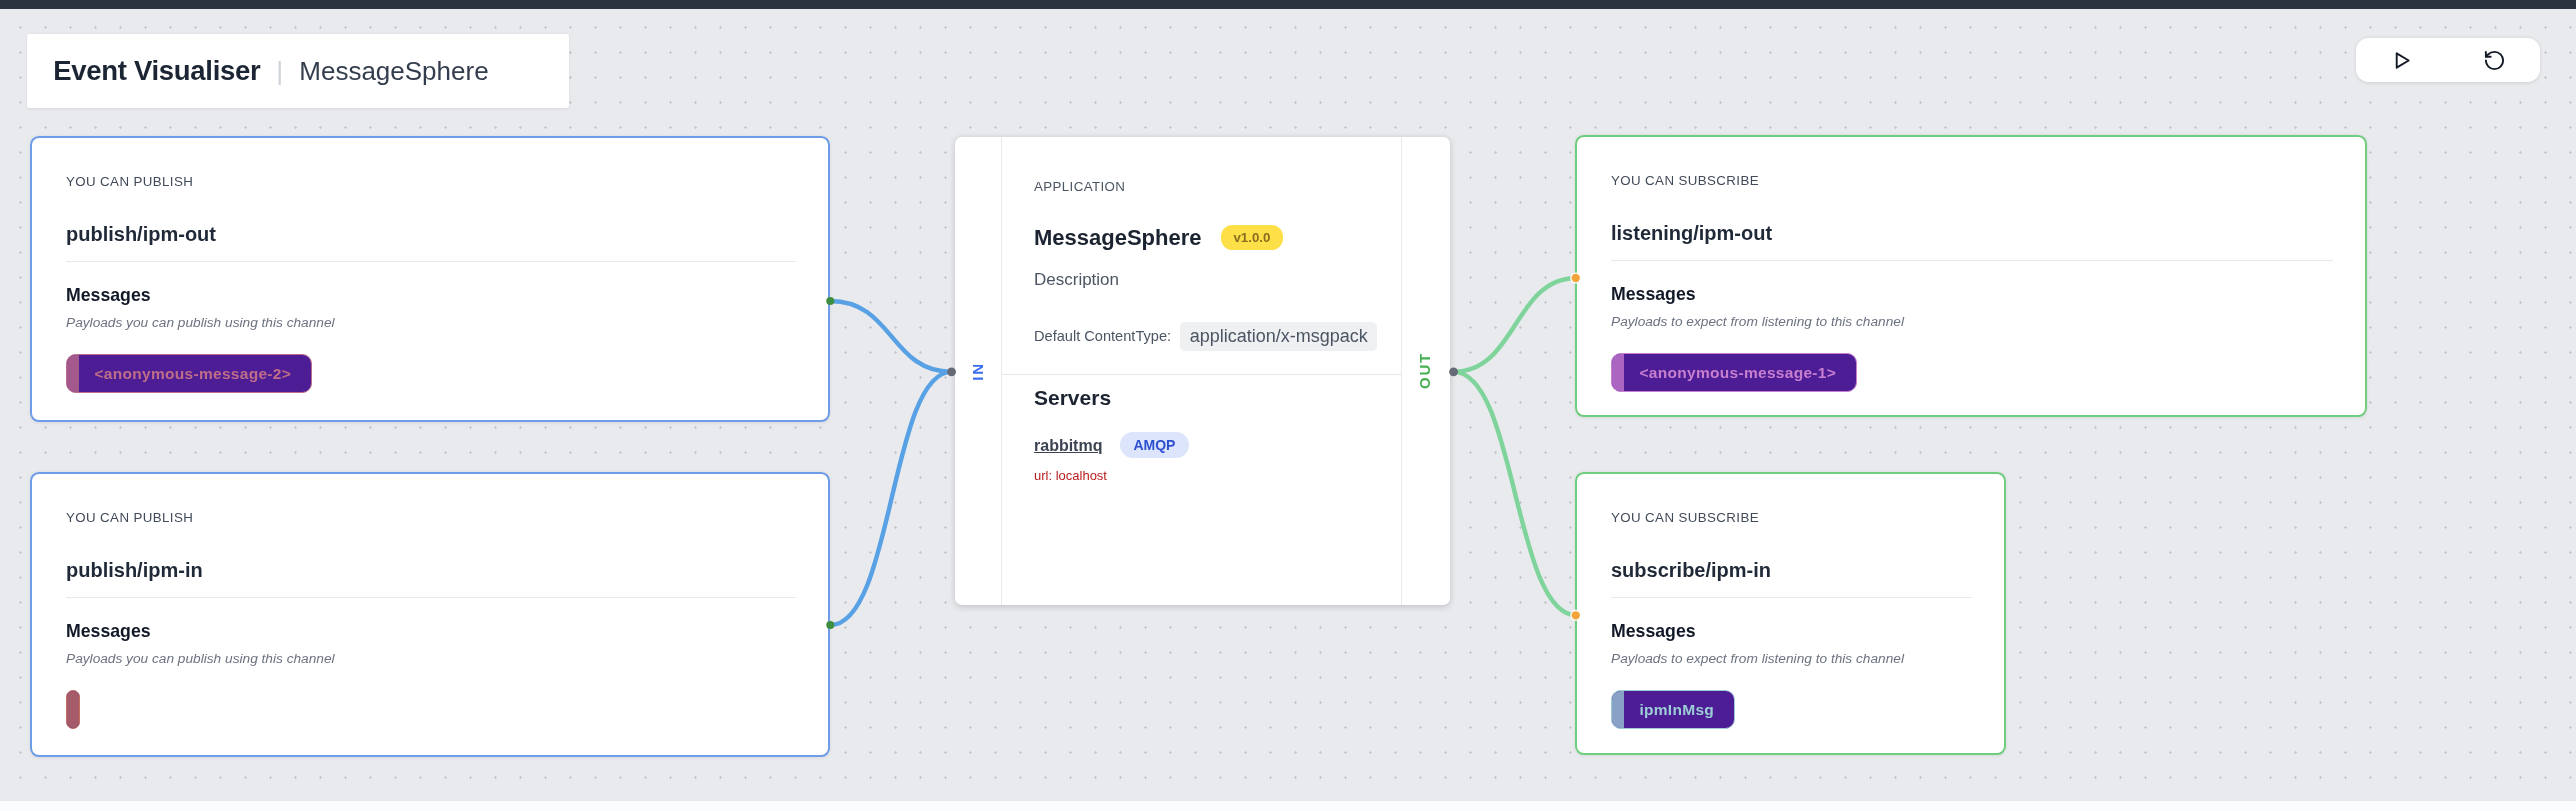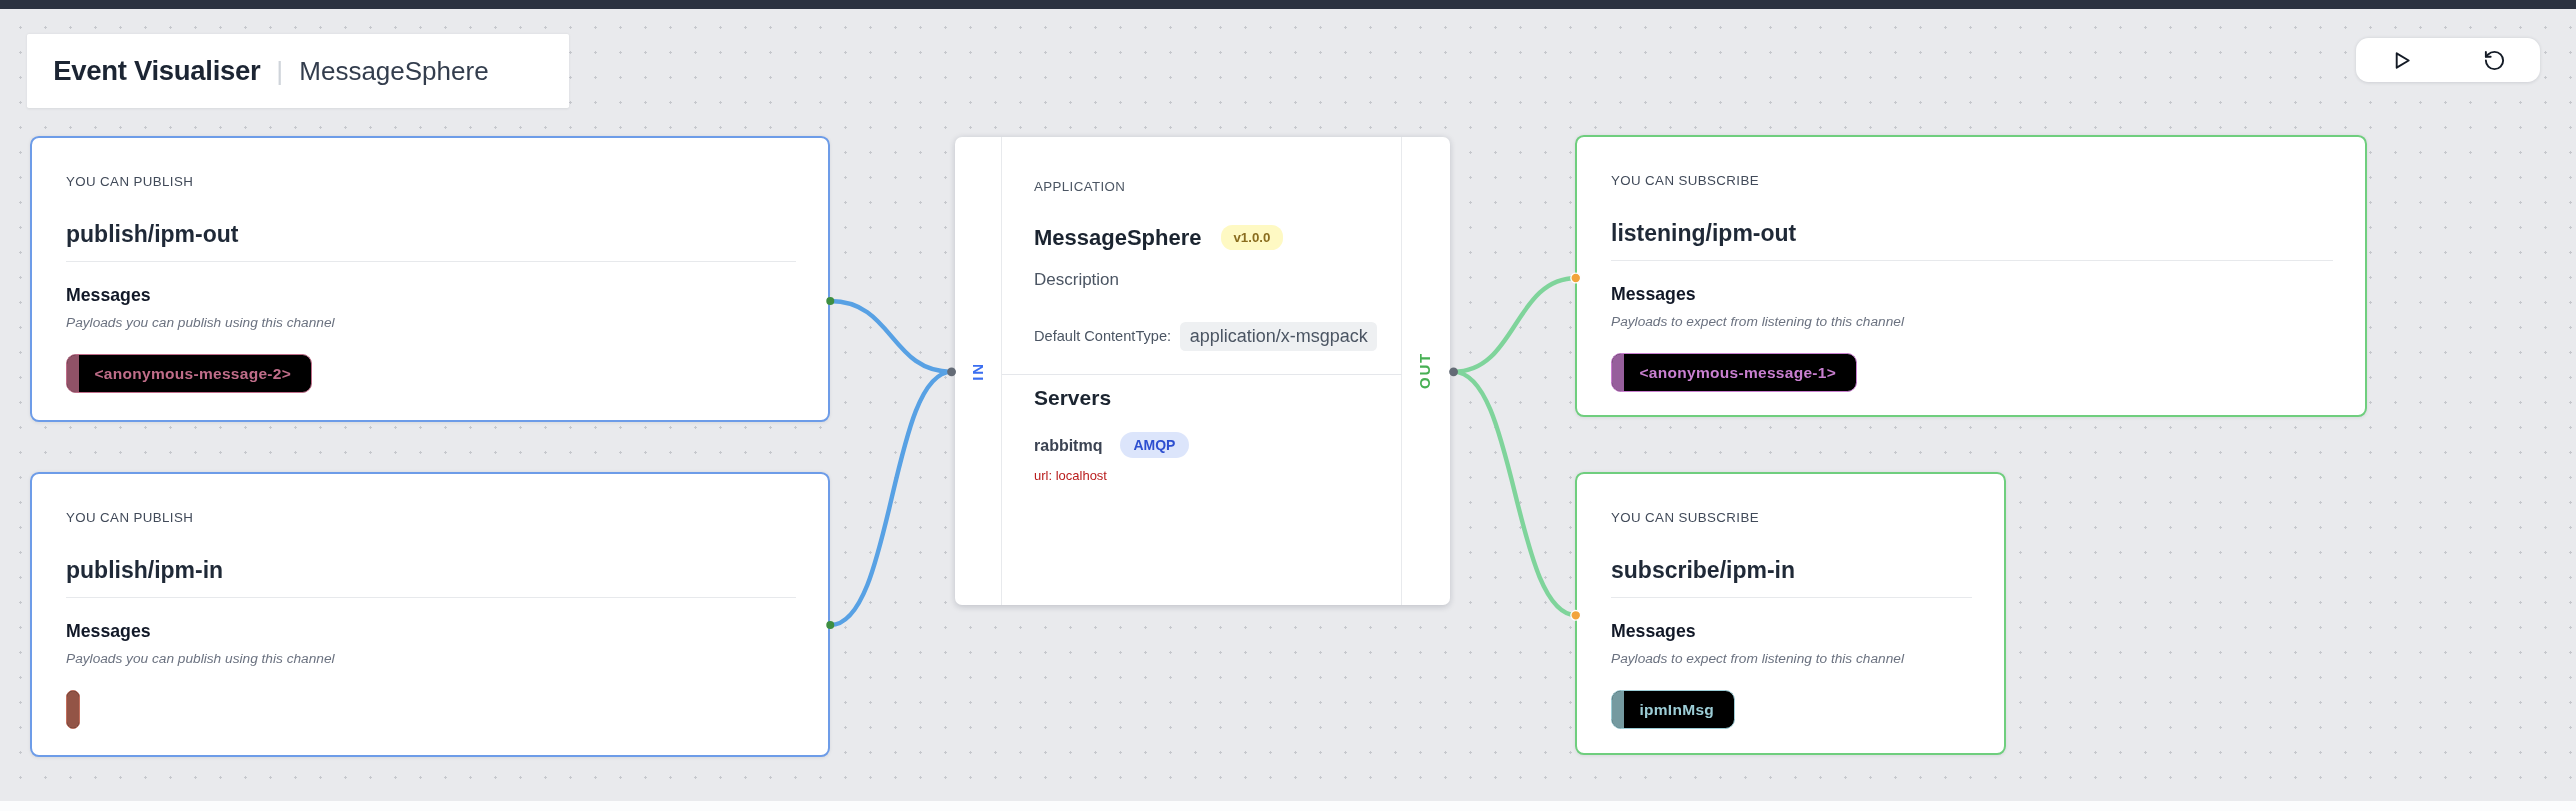--- a/index.html
+++ b/index.html
@@ -34,51 +34,51 @@
   .channel-card { position:absolute; background:#fff; border-radius:8.9px;
     box-shadow:0 0.9px 3.5px rgba(15,23,42,.08); padding:30px 32px 0 34px; }
   .channel-card.publish { border:2.7px solid #6d9ce8; }
   .channel-card.subscribe { border:2.7px solid #6fce7e; }
   .card-pub1 { left:30px;  top:136px; width:800px; height:286px; }
   .card-pub2 { left:30px;  top:472px; width:800px; height:285px; }
   .card-sub1 { left:1575px; top:135px; width:792px; height:282px; }
   .card-sub2 { left:1575px; top:472px; width:431px; height:283px; }
 
   .kind-label { margin-top:5.3px; font-size:13.3px; color:#414a59; letter-spacing:0.4px; line-height:17.7px; }
-  .channel-name { margin-top:28px; font-size:23px; font-weight:600; color:#1f2937; line-height:30px; }
+  .channel-name { margin-top:28px; font-size:20px; font-weight:600; color:#1f2937; line-height:30px; }
   .card-divider { margin-top:11.5px; height:0.9px; background:#e7e9ec; }
   .messages-title { margin-top:23px; font-size:17.7px; font-weight:700; color:#111827; line-height:23px; }
   .messages-hint { margin-top:7px; font-style:italic; font-size:13.7px; color:#6b7280; line-height:17.7px; }
 
   .msg-badge { margin-top:22px; display:inline-flex; align-items:stretch; height:39px;
     border:1.3px solid var(--badge-color,#c06d89); border-radius:9.7px; overflow:hidden;
-    color:var(--badge-color,#c06d89); background:#000000; cursor:pointer; }
+    color:var(--badge-color,#c06d89); background:#4c1d95; cursor:pointer; }
   .msg-badge .bar { width:12.4px; background:var(--badge-color,#c06d89); opacity:.75; }
   .msg-badge .lbl { display:flex; align-items:center; padding:0 19.5px 0 15px;
     font-size:15.5px; font-weight:700; letter-spacing:0.3px; }
 
   
   .app-card { position:absolute; left:955px; top:137px; width:495px; height:468px;
     background:#fff; border-radius:7px; box-shadow:0 1.8px 6.2px rgba(15,23,42,.18); }
   .strip-l { position:absolute; left:0; top:0; width:47px; height:100%; border-right:0.9px solid #e8eaed; }
   .strip-r { position:absolute; right:0; top:0; width:49px; height:100%; border-left:0.9px solid #e8eaed; }
   .app-top { position:absolute; left:47px; top:8px; width:400px; padding:26.6px 21px 0 32px; }
   .app-kind { margin-top:7px; font-size:13.3px; color:#4b5563; letter-spacing:0.4px; line-height:16px; }
   .app-name-row { margin-top:28px; display:flex; align-items:center; gap:19.5px; }
   .app-name { font-size:22px; font-weight:600; color:#1b2430; line-height:30px; }
-  .version-badge { background:#fef9c3; color:#8a6d1f; font-size:13.3px; font-weight:600;
+  .version-badge { background:#fde047; color:#8a6d1f; font-size:13.3px; font-weight:600;
     padding:4.4px 12.4px; border-radius:11.5px; line-height:16px; }
   .app-desc { margin-top:16px; font-size:17px; color:#4b5563; line-height:21px; }
   .ctype-row { margin-top:32px; display:flex; align-items:center; gap:8.9px; font-size:14.6px; color:#4b5563; }
   .ctype-pill { background:#eef0f2; color:#4b5563; padding:4.4px 9.7px; border-radius:5.3px; font-size:18px; }
   .app-divider { position:absolute; left:47px; top:237px; width:400px; height:0.9px; background:#e5e7eb; }
   .app-bottom { position:absolute; left:47px; top:237px; width:400px; padding:10.6px 21px 0 32px; }
   .servers-title { font-size:21px; font-weight:600; color:#1b2430; line-height:26.6px; }
   .server-row { margin-top:21px; display:flex; align-items:center; gap:17.7px; }
-  .server-name { font-size:16px; font-weight:700; color:#3b4352; line-height:23px; }
+  .server-name { font-size:16px; font-weight:700; color:#3b4352; line-height:23px;text-decoration:underline; }
   .proto-badge { background:#dce5fb; color:#2d4fd0; font-size:14px; font-weight:600;
     padding:4.4px 13.3px; border-radius:13.3px; line-height:17px; }
   .server-url { margin-top:8px; font-size:13px; color:#b91c1c; line-height:19.5px; }
 
   .v-label { position:absolute; font-weight:800; font-size:15px; letter-spacing:1.8px;
     transform:rotate(-90deg); text-align:center; }
   .in-label { left:960px; top:363px; width:35px; color:#3a6ef0; }
   .out-label { left:1401px; top:362px; width:46px; color:#47b054; }
 
   .edges { position:absolute; inset:0; pointer-events:none; }

